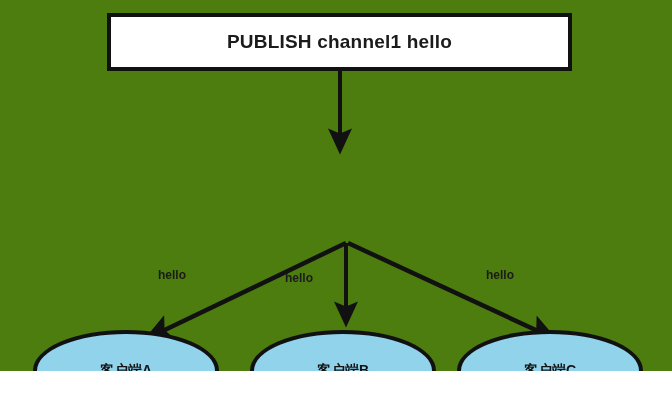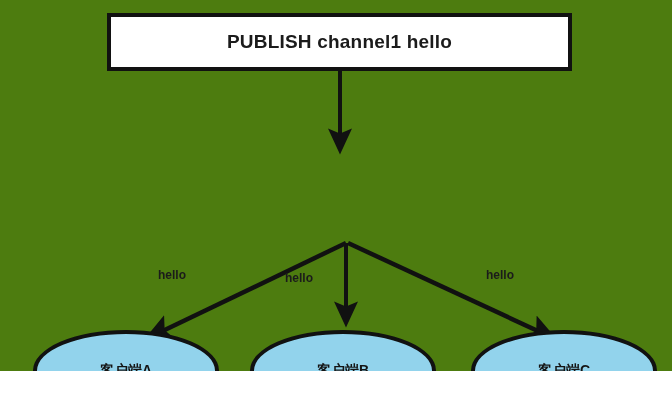--- a/index.html
+++ b/index.html
@@ -78,21 +78,21 @@
     justify-content: center;
   }
   .client-node .label {
     font-size: 14px;
     font-weight: bold;
     color: #141414;
     white-space: nowrap;
   }
   #client-a { left: 33px;  top: 330px; width: 186px; height: 81px; }
   #client-b { left: 250px; top: 330px; width: 186px; height: 81px; }
-  #client-c { left: 471px; top: 330px; width: 186px; height: 81px; }
+  #client-c { left: 457px; top: 330px; width: 186px; height: 81px; }
   
   .edge-label {
     position: absolute;
     font-size: 12px;
     font-weight: bold;
     color: #1b1b1b;
     white-space: nowrap;
   }
   #hello-a { left: 158px; top: 268px; }
   #hello-b { left: 285px; top: 271px; }

